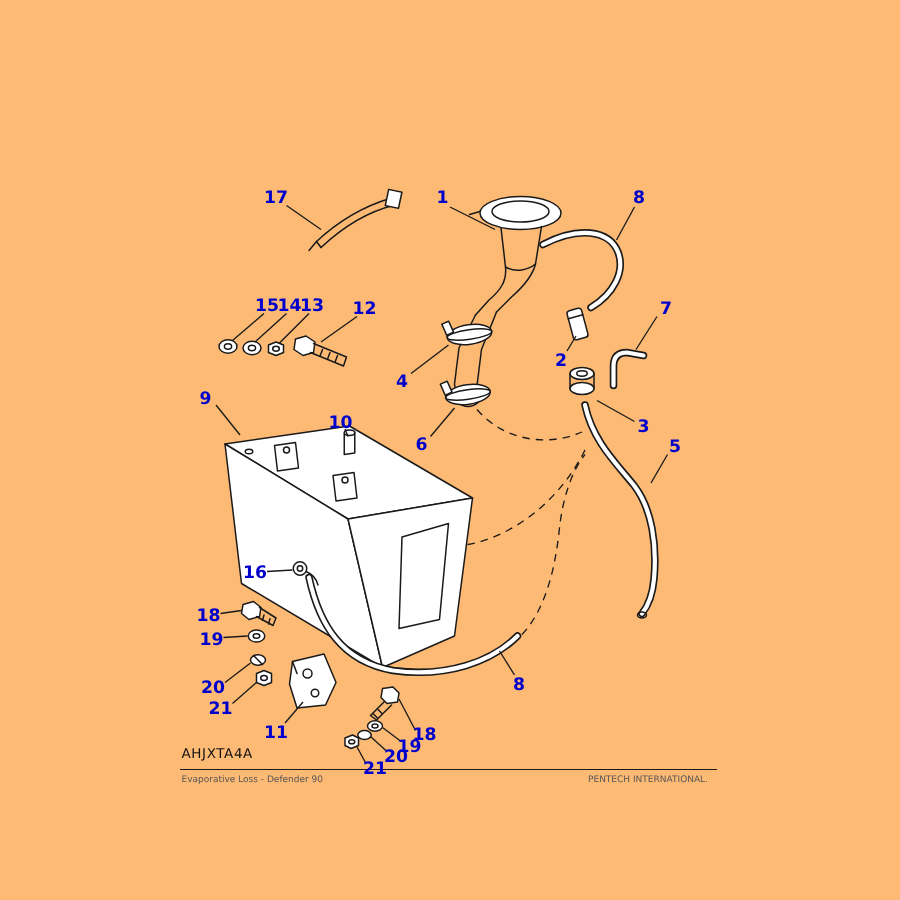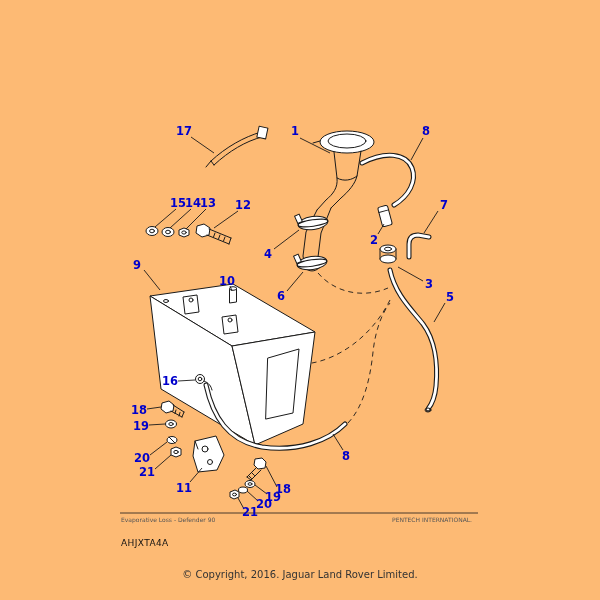--- a/index.html
+++ b/index.html
@@ -7,21 +7,21 @@
         font-family:"DejaVu Sans", sans-serif;}
   svg{position:absolute;left:0;top:0;}
   .ln{fill:none;stroke:#1a1a1a;stroke-width:1;stroke-linecap:round;stroke-linejoin:round;}
   .fillw{fill:#ffffff;stroke:#1a1a1a;stroke-width:1;stroke-linejoin:round;}
   .hose-outer{fill:none;stroke:#1a1a1a;stroke-width:5;stroke-linecap:round;}
   .hose-inner{fill:none;stroke:#ffffff;stroke-width:2.8;stroke-linecap:round;}
   .dashed{fill:none;stroke:#1a1a1a;stroke-width:0.9;stroke-dasharray:5 4;}
   .rule{stroke:#1a1a1a;stroke-width:0.8;}
   .leader{stroke:#1a1a1a;stroke-width:0.9;}
   .callout{font-family:"DejaVu Sans", sans-serif;font-size:11.5px;font-weight:bold;text-anchor:middle;}
-  .code{position:absolute;left:121px;top:498px;font-size:9px;color:#111;letter-spacing:0.4px;margin-top:40px;}
+  .code{position:absolute;left:121px;top:498px;font-size:9px;color:#111;letter-spacing:0.4px;}
   .subtitle{position:absolute;left:121px;top:516px;font-size:6px;color:#555;}
   .publisher{position:absolute;right:128px;top:516px;font-size:6px;color:#555;}
   .copyright{position:absolute;left:0;right:0;top:569px;text-align:center;font-size:10px;color:#333;}
 </style>
 </head>
 <body>
 
 <div class="page">
 
   <svg width="600" height="600" viewBox="0 0 600 600">
@@ -222,14 +222,13 @@
         <text x="283" y="493" class="callout" fill="#0000cc">18</text>
         <text x="273" y="501" class="callout" fill="#0000cc">19</text>
         <text x="264" y="508" class="callout" fill="#0000cc">20</text>
         <text x="250" y="516" class="callout" fill="#0000cc">21</text>
       </g>
   </svg>
 
   <div class="code">AHJXTA4A</div>
   <div class="subtitle">Evaporative Loss - Defender 90</div>
   <div class="publisher">PENTECH INTERNATIONAL.</div>
-  <div class="copyright">© Copyright, 2016. Jaguar Land Rover Limited.</div>
 </div>
 
 </body></html>

